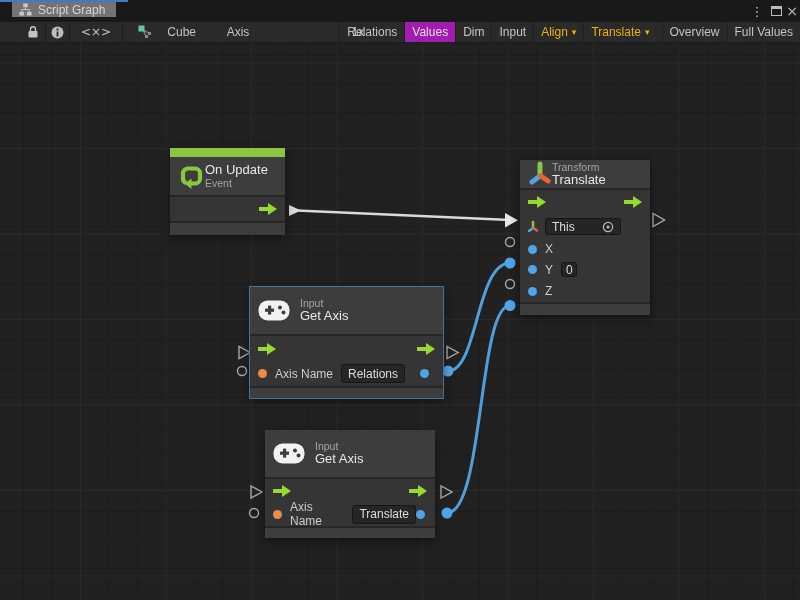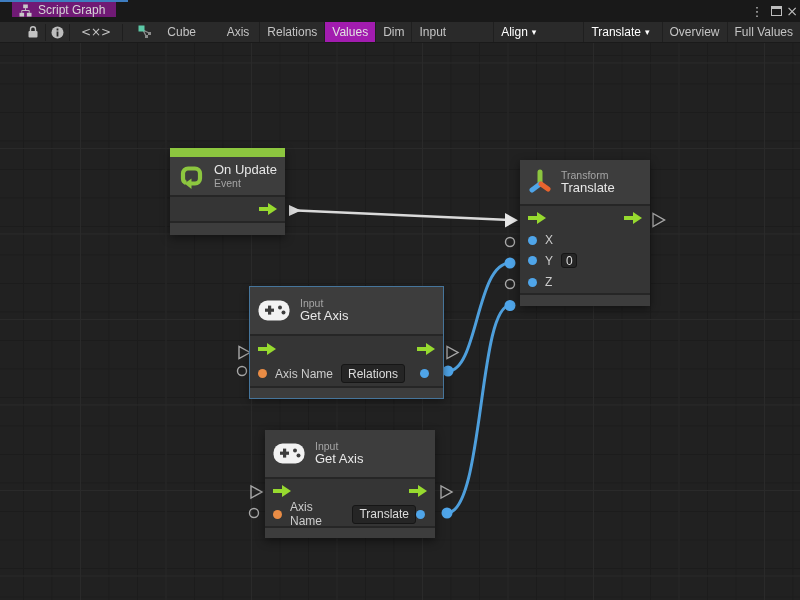--- a/index.html
+++ b/index.html
@@ -3,58 +3,58 @@
 <meta charset="utf-8">
 <style>
   * { margin:0; padding:0; box-sizing:border-box; }
   html,body { width:800px; height:600px; overflow:hidden; background:#191919;
     font-family:"Liberation Sans", sans-serif; -webkit-font-smoothing:antialiased; }
   .glyph { font-family:"DejaVu Sans", sans-serif; }
 
   
   .tabbar { position:absolute; top:0; left:0; width:800px; height:22px; background:#191919; }
   .focusline { position:absolute; top:0; left:0; width:128px; height:2px; background:#3E7CBF; }
-  .tab { position:absolute; top:2px; left:12px; width:104px; height:15px; background:#701a75;
-    display:flex; align-items:flex-end; gap:6px; padding-left:7px; color:#d6d6d6; font-size:12px; }
+  .tab { position:absolute; top:2px; left:12px; width:104px; height:15px; background:#737373;
+    display:flex; align-items:center; gap:6px; padding-left:7px; color:#d6d6d6; font-size:12px; }
   .wctrl { position:absolute; top:0; height:22px; display:flex; align-items:center; color:#bdbdbd; }
   .kebab { left:750px; font-size:13px; width:14px; justify-content:center; }
   .maxi  { left:768px; width:16px; justify-content:center; }
   .maxbox { width:11px; height:10px; border:1px solid #bdbdbd; border-top-width:3px; }
   .closei { left:784px; font-size:14px; width:16px; justify-content:center; }
 
   
   .toolbar { position:absolute; top:22px; left:0; width:800px; height:21px; background:#2A2A2A;
     border-bottom:1px solid #1a1a1a; color:#c4c4c4; font-size:12px; }
   .tbtn { position:absolute; top:0; height:20px; display:flex; align-items:center; justify-content:center; }
   .sep { position:absolute; top:2px; width:1px; height:17px; background:#1e1e1e; }
   .zoomtrack { position:absolute; top:31px; left:258px; width:82px; height:2px; background:#6f6f6f; }
   .zoomhandle { position:absolute; top:27px; left:334px; width:10px; height:10px; border-radius:50%; background:#9a9a9a; }
   .rbtns { position:absolute; right:0; top:0; height:20px; display:flex; align-items:stretch; }
   .rbtn { display:flex; align-items:center; padding:0 7px; border-left:1px solid #1f1f1f; white-space:nowrap; }
   .rbtn.active { background:#a21caf; color:#e2e2e2; }
-  .rbtn.disabled { color:#ffffff;margin-left:40px; }
+  .rbtn.disabled { color:#eab308; }
   .dd { font-size:9px; margin-left:4px; }
 
   
   .canvas { position:absolute; top:43px; left:0; width:800px; height:557px;
     background-color:#212121;
     background-image:
       linear-gradient(to right, #2a2a2a 1px, transparent 1px),
       linear-gradient(to bottom, #2a2a2a 1px, transparent 1px),
       linear-gradient(to right, #1c1c1c 1px, transparent 1px),
       linear-gradient(to bottom, #1c1c1c 1px, transparent 1px);
     background-size:85.5px 85.5px, 85.5px 85.5px, 28.5px 28.5px, 28.5px 28.5px;
     background-position:-5.5px 0, 0 19.5px, -5.5px 0, 0 -16.5px; }
   .wires { position:absolute; top:0; left:0; width:800px; height:557px; }
 
   
   .node { position:absolute; background:#353535; box-shadow:0 3px 9px rgba(0,0,0,.45); }
   .node.selected { outline:1px solid #46759B; }
   .greenbar { height:9px; background:#8CC63F; }
-  .nhead { background:#3D3D3D; display:flex; align-items:center; padding:0 8px; gap:9px; }
+  .nhead { background:#3D3D3D; display:flex; align-items:center; padding:0 8px; gap:0; }
   .ntitles { display:flex; flex-direction:column; justify-content:center; line-height:1.15; }
   .nsub { font-size:10.5px; color:#a5a5a5; }
   .ntitle { font-size:13px; color:#e8e8e8; }
   .ndiv { height:2px; background:#262626; }
   .nfoot { background:#3D3D3D; }
   .nrow { position:relative; display:flex; align-items:center; padding:0 8px; color:#cccccc; font-size:12px; }
   .garrow { width:18px; height:12px; flex:0 0 auto; }
   .spacer { flex:1; }
   .pdot { width:9px; height:9px; border-radius:50%; flex:0 0 auto; }
   .dot-blue { background:#4FA5E9; }
@@ -206,21 +206,21 @@
       <svg class="garrow" viewBox="0 0 18 12">
         <rect x="0" y="4" width="9" height="4" fill="#97DA2F"></rect>
           <polygon points="9,0 18,6 9,12" fill="#97DA2F"></polygon>
       </svg>
     </div>
     <div class="ndiv"></div>
     <div class="nfoot" style="height:12px"></div>
   </div>
 
   <div class="node" style="left:520px;top:117px;width:130px">
-    <div class="nhead" style="height:44px">
+    <div class="nhead" style="height:28px">
       <svg width="24" height="28" viewBox="0 0 24 28">
         <path d="M12,14 L12,4" stroke="#8CC63F" stroke-width="5" stroke-linecap="round"></path>
         <path d="M12,16 L4,22" stroke="#4FA5E9" stroke-width="5" stroke-linecap="round"></path>
         <path d="M13,16 L20,21" stroke="#E8642E" stroke-width="5" stroke-linecap="round"></path>
       </svg>
       <div class="ntitles">
         <span class="nsub">Transform</span>
         <span class="ntitle">Translate</span>
       </div>
     </div>
@@ -228,20 +228,34 @@
     <div class="nrow" style="height:24px">
       <svg class="garrow" viewBox="0 0 18 12">
         <rect x="0" y="4" width="9" height="4" fill="#97DA2F"></rect>
           <polygon points="9,0 18,6 9,12" fill="#97DA2F"></polygon>
       </svg>
       <span class="spacer"></span>
       <svg class="garrow" viewBox="0 0 18 12">
         <rect x="0" y="4" width="9" height="4" fill="#97DA2F"></rect>
           <polygon points="9,0 18,6 9,12" fill="#97DA2F"></polygon>
       </svg>
+    </div>
+    <div class="nrow" style="height:25px;padding:0 6px">
+      <svg width="14" height="14" viewBox="0 0 24 28">
+        <path d="M12,14 L12,4" stroke="#8CC63F" stroke-width="5" stroke-linecap="round"></path>
+        <path d="M12,16 L4,22" stroke="#4FA5E9" stroke-width="5" stroke-linecap="round"></path>
+        <path d="M13,16 L20,21" stroke="#E8642E" stroke-width="5" stroke-linecap="round"></path>
+      </svg>
+      <div class="field" style="margin-left:5px;width:76px;height:17px;justify-content:space-between">
+        <span>This</span>
+        <svg width="12" height="12" viewBox="0 0 12 12">
+          <circle cx="6" cy="6" r="4.6" fill="none" stroke="#b8b8b8" stroke-width="1.2"></circle>
+          <circle cx="6" cy="6" r="1.5" fill="#b8b8b8"></circle>
+        </svg>
+      </div>
     </div>
     <div class="nrow" style="height:20px">
       <span class="pdot dot-blue"></span>
       <span class="portlabel">X</span>
     </div>
     <div class="nrow" style="height:21px">
       <span class="pdot dot-blue"></span>
       <span class="portlabel">Y</span>
       <span class="field" style="width:16px;height:15px;padding:0 4px">0</span>
     </div>

